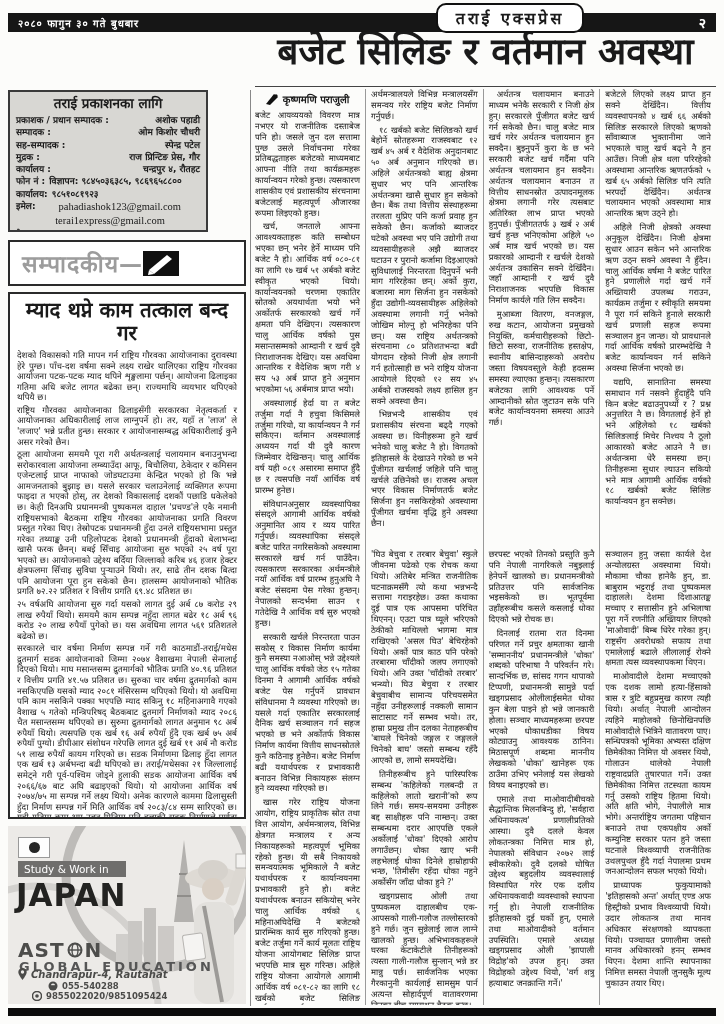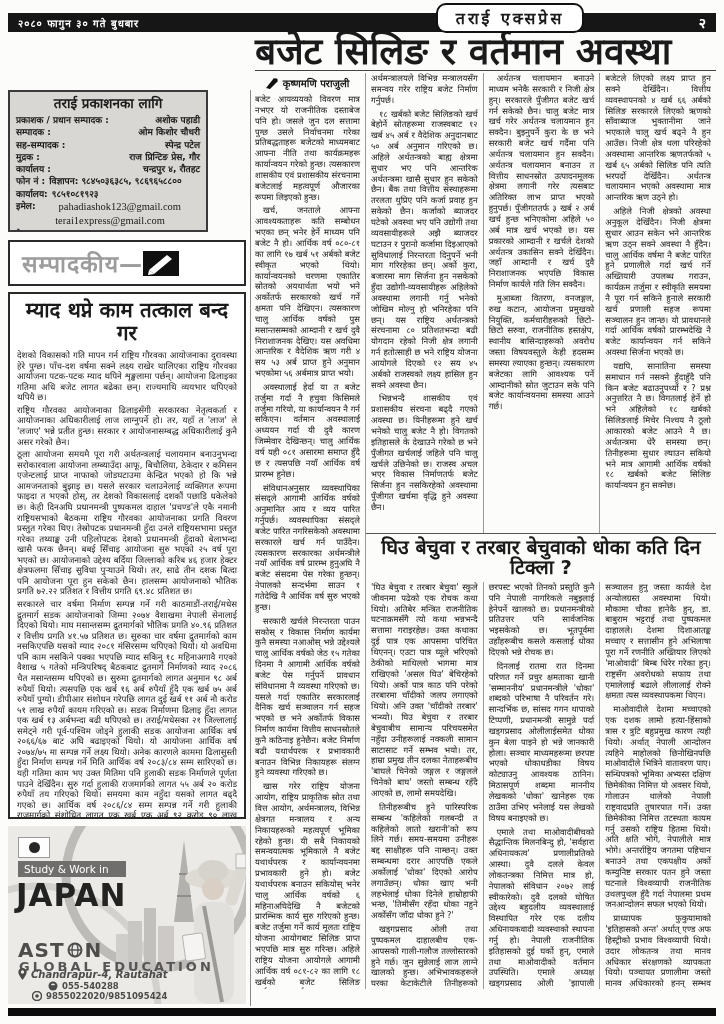--- a/index.html
+++ b/index.html
@@ -52,22 +52,22 @@
   .ad-brand svg{margin:0 1px;}
   .ad-brand-sub{position:absolute;left:11px;top:133px;font-size:13px;letter-spacing:3px;
     color:#555;font-weight:bold;}
   .ad-line{position:absolute;left:10px;display:flex;align-items:center;gap:4px;color:#4b4b49;}
   .ad-addr{top:142px;font-size:10px;font-weight:bold;font-style:italic;}
   .ad-tel{top:155px;font-size:8.5px;font-weight:bold;left:40px;}
   .ad-mob{top:165px;font-size:8.5px;font-weight:bold;left:24px;}
   
   .vr-side{position:absolute;left:250px;top:90px;width:1px;height:916px;background:#888;}
   .main{position:absolute;left:255px;top:33px;width:461px;height:975px;}
-  .headline1{font-size:37px;font-weight:bold;line-height:1.0;margin:0;
-    letter-spacing:0px;padding-bottom:0;border-bottom:1px solid #444;transform-origin:top center;}
+  .headline1{font-size:37px;font-weight:bold;text-align:center;line-height:1.0;margin:0;
+    letter-spacing:0px;padding-bottom:16px;border-bottom:1px solid #444;transform-origin:top center;}
   .content{display:flex;height:916px;margin-top:2px;}
   .c1{width:110px;padding:0 5px 0 0;box-sizing:border-box;overflow:hidden;}
   .rightregion{flex:1;border-left:1px solid #999;display:flex;flex-direction:column;min-width:0;}
   .row1{display:flex;height:460px;overflow:hidden;}
   .rcol{width:33.33%;padding:0 5px;box-sizing:border-box;overflow:hidden;}
   .rcol + .rcol{border-left:1px solid #999;}
   .h2wrap{border-top:1px solid #555;padding:4px 2px 3px;}
   .headline2{font-size:19.5px;font-weight:bold;text-align:center;margin:0;line-height:1.05;}
   .row2{display:flex;flex:1;overflow:hidden;}
   .byline{display:flex;align-items:center;justify-content:center;gap:4px;font-size:10px;
@@ -137,20 +137,21 @@
     </svg>
   </span>
 </div>
 
 <div class="edbox">
   <div class="ed-headline">म्याद थप्ने काम तत्काल बन्द गर</div>
   <div class="edtext">
     <p>देशको विकासको गति मापन गर्न राष्ट्रिय गौरवका आयोजनाका दुरावस्था हेरे पुग्छ। पाँच-दश वर्षमा सक्ने लक्ष्य राखेर थालिएका राष्ट्रिय गौरवका आयोजना पटक-पटक म्याद थपिने शृङ्खलामा पर्छन्। आयोजना ढिलाइका गतिमा अधि बजेट लागत बढेका छन्। राज्यमाथि व्ययभार थपिएको थपियै छ।</p>
     <p>राष्ट्रिय गौरवका आयोजनाका ढिलाइसँगी सरकारका नेतृत्वकर्ता र आयोजनाका अधिकारीलाई लाज लाग्नुपर्ने हो। तर, यहाँ त 'लाज' ले 'लजाए' भन्ने प्रतीत हुन्छ। सरकार र आयोजनासम्बद्ध अधिकारीलाई कुनै असर गरेको छैन।</p>
     <p>ठूला आयोजना समयमै पूरा गरी अर्थतन्त्रलाई चलायमान बनाउनुभन्दा सरोकारवाला आयोजना लम्ब्याउँदा आफू, बिचौलिया, ठेकेदार र कमिसन एजेन्टलाई प्राप्त नाफाको जोडघटाउमा केन्द्रित भएको हो कि भन्ने आमजनताको बुझाइ छ। यसले सरकार चलाउनेलाई व्यक्तिगत रूपमा फाइदा त भएको होस्, तर देशको विकासलाई दशकौं पछाडि धकेलेको छ। केही दिनअघि प्रधानमन्त्री पुष्पकमल दाहाल 'प्रचण्ड'ले एकै नमानी राष्ट्रियसभाको बैठकमा राष्ट्रिय गौरवका आयोजनाका प्रगति विवरण प्रस्तुत गरेका थिए। तेस्रोपटक प्रधानमन्त्री हुँदा उनले राष्ट्रियसभामा प्रस्तुत गरेका तथ्याङ्क उनी पहिलोपटक देशको प्रधानमन्त्री हुँदाको बेलाभन्दा खासै फरक छैनन्। बबई सिँचाइ आयोजना सुरु भएको २५ वर्ष पूरा भएको छ। आयोजनाको उद्देश्य बर्दिया जिल्लाको करिब ४६ हजार हेक्टर क्षेत्रफलमा सिँचाइ सुविधा पुर्‍याउने थियो। तर, साढे तीन दशक बित्दा पनि आयोजना पूरा हुन सकेको छैन। हालसम्म आयोजनाको भौतिक प्रगति ७२.२२ प्रतिशत र वित्तीय प्रगति ६९.४८ प्रतिशत छ।</p>
+    <p>२५ वर्षअघि आयोजना सुरु गर्दा यसको लागत दुई अर्ब ८७ करोड २९ लाख रुपैयाँ थियो। समयमै काम सम्पन्न नहुँदा लागत बढेर १८ अर्ब ९६ करोड २० लाख रुपैयाँ पुगेको छ। यस अवधिमा लागत ५६१ प्रतिशतले बढेको छ।</p>
     <p>सरकारले चार वर्षमा निर्माण सम्पन्न गर्ने गरी काठमाडौं-तराई/मधेस द्रुतमार्ग सडक आयोजनाको जिम्मा २०७४ वैशाखमा नेपाली सेनालाई दिएको थियो। माघ मसान्तसम्म द्रुतमार्गको भौतिक प्रगति ४०.९६ प्रतिशत र वित्तीय प्रगति ४१.५७ प्रतिशत छ। सुरुका चार वर्षमा द्रुतमार्गको काम नसकिएपछि यसको म्याद २०८१ मंसिरसम्म थपिएको थियो। यो अवधिमा पनि काम नसकिने पक्का भएपछि म्याद सकिनु १८ महिनाअगावै गएको वैशाख ५ गतेको मन्त्रिपरिषद् बैठकबाट द्रुतमार्ग निर्माणको म्याद २०८६ चैत मसान्तसम्म थपिएको छ। सुरुमा द्रुतमार्गको लागत अनुमान ९८ अर्ब रुपैयाँ थियो। त्यसपछि एक खर्ब १६ अर्ब रुपैयाँ हुँदै एक खर्ब ७५ अर्ब रुपैयाँ पुग्यो। डीपीआर संशोधन गरेपछि लागत दुई खर्ब ११ अर्ब नौ करोड ५१ लाख रुपैयाँ कायम गरिएको छ। सडक निर्माणमा ढिलाइ हुँदा लागत एक खर्ब १३ अर्बभन्दा बढी थपिएको छ। तराई/मधेसका २१ जिल्लालाई समेट्ने गरी पूर्व-पश्चिम जोड्ने हुलाकी सडक आयोजना आर्थिक वर्ष २०६६/६७ बाट अघि बढाइएको थियो। यो आयोजना आर्थिक वर्ष २०७४/७५ मा सम्पन्न गर्ने लक्ष्य थियो। अनेक कारणले काममा ढिलासुस्ती हुँदा निर्माण सम्पन्न गर्ने मिति आर्थिक वर्ष २०८३/८४ सम्म सारिएको छ। यही गतिमा काम भए उक्त मितिमा पनि हुलाकी सडक निर्माणले पूर्णता पाउने देखिँदैन। सुरु गर्दा हुलाकी राजमार्गको लागत ५५ अर्ब २० करोड रुपैयाँ तय गरिएको थियो। समयमा काम नहुँदा यसको लागत बढ्दै गएको छ। आर्थिक वर्ष २०८६/८४ सम्म सम्पन्न गर्ने गरी हुलाकी राजमार्गको संशोधित लागत एक खर्ब एक अर्ब ९२ करोड ९० लाख रुपैयाँ कायम गरिएको छ। लागत १८९.४७ प्रतिशतले वृद्धि भएको छ। यी केही प्रतिनिधि आयोजना मात्र हुन्। अरू आयोजनाको अवस्था पनि यस्तै छ।</p>
 
   </div>
 </div>
 
 <div class="ad">
   <svg class="scene" width="238" height="178" viewBox="0 0 238 178">
     <rect x="0" y="0" width="238" height="178" fill="#eceae7"></rect>
     <circle cx="150" cy="50" r="92" fill="none" stroke="#bdbbb8" stroke-width="9"></circle>
     <circle cx="30" cy="180" r="120" fill="none" stroke="#d3d1ce" stroke-width="7"></circle>
@@ -243,23 +244,20 @@
         <div class="rcol art">
           <p>अर्थतन्त्र चलायमान बनाउने माध्यम भनेकै सरकारी र निजी क्षेत्र हुन्। सरकारले पुँजीगत बजेट खर्च गर्न सकेको छैन। चालु बजेट मात्र खर्च गरेर अर्थतन्त्र चलायमान हुन सक्दैन। बुझ्नुपर्ने कुरा के छ भने सरकारी बजेट खर्च गर्दैमा पनि अर्थतन्त्र चलायमान हुन सक्दैन। अर्थतन्त्र चलायमान बनाउन त वित्तीय साधनस्रोत उत्पादनमूलक क्षेत्रमा लगानी गरेर त्यसबाट अतिरिक्त लाभ प्राप्त भएको हुनुपर्छ। पुँजीगततर्फ ३ खर्ब २ अर्ब खर्च हुन्छ भनिएकोमा अहिले ५० अर्ब मात्र खर्च भएको छ। यस प्रकारको आम्दानी र खर्चले देशको अर्थतन्त्र उकासिन सक्ने देखिँदैन। जहाँ आम्दानी र खर्च दुवै निराशाजनक भएपछि विकास निर्माण कार्यले गति लिन सक्दैन।</p>
           <p>मुआब्जा वितरण, वनजङ्गल, रुख कटान, आयोजना प्रमुखको नियुक्ति, कर्मचारीहरूको छिटो-छिटो सरुवा, राजनीतिक हस्तक्षेप, स्थानीय बासिन्दाहरूको अवरोध जस्ता विषयवस्तुले केही हदसम्म समस्या ल्याएका हुन्छन्। त्यसकारण बजेटका लागि आवश्यक पर्ने आम्दानीको स्रोत जुटाउन सके पनि बजेट कार्यान्वयनमा समस्या आउने गर्छ।</p>
         </div>
         <div class="rcol art">
           <p class="first">बजेटले लिएको लक्ष्य प्राप्त हुन सक्ने देखिँदैन। वित्तीय व्यवस्थापनको ४ खर्ब ६६ अर्बको सिलिङ सरकारले लिएको ऋणको साँवाब्याज भुक्तानीमा जाने भएकाले चालु खर्च बढ्ने नै हुन आउँछ। निजी क्षेत्र थला परिरहेको अवस्थामा आन्तरिक ऋणतर्फको ५ खर्ब ६५ अर्बको सिलिङ पनि त्यति भरपर्दो देखिँदैन। अर्थतन्त्र चलायमान भएको अवस्थामा मात्र आन्तरिक ऋण उठ्ने हो।</p>
           <p>अहिले निजी क्षेत्रको अवस्था अनुकूल देखिँदैन। निजी क्षेत्रमा सुधार आउन सकेन भने आन्तरिक ऋण उठ्न सक्ने अवस्था नै हुँदैन। चालु आर्थिक वर्षमा नै बजेट पारित हुने प्रणालीले गर्दा खर्च गर्ने अख्तियारी उपलब्ध गराउन, कार्यक्रम तर्जुमा र स्वीकृति समयमा नै पूरा गर्न सकिने हुनाले सरकारी खर्च प्रणाली सहज रूपमा सञ्चालन हुन जान्छ। यो प्रावधानले गर्दा आर्थिक वर्षको प्रारम्भदेखि नै बजेट कार्यान्वयन गर्न सकिने अवस्था सिर्जना भएको छ।</p>
           <p>यद्यपि, सानातिना समस्या समाधान गर्न नसक्ने हुँदाहुँदै पनि किन बजेट बढाउनुपर्थ्यो र ? प्रश्न अनुत्तरित नै छ। विगतलाई हेर्ने हो भने अहिलेको १८ खर्बको सिलिङलाई मिचेर निश्चय नै ठूलो आकारको बजेट आउने नै छ। अर्थतन्त्रमा धेरै समस्या छन्। तिनीहरूमा सुधार ल्याउन सकियो भने मात्र आगामी आर्थिक वर्षको १८ खर्बको बजेट सिलिङ कार्यान्वयन हुन सक्नेछ।</p>
         </div>
       </div>
-      <div class="h2wrap">
-        <h2 class="headline2">घिउ बेचुवा र तरबार बेचुवाको धोका कति दिन टिक्ला ?</h2>
-      </div>
       <div class="row2">
         <div class="rcol art">
           <p class="first">'घिउ बेचुवा र तरबार बेचुवा' स्कुले जीवनमा पढेको एक रोचक कथा थियो। अतिबेर मन्त्रित राजनीतिक घटनाक्रमसँगै त्यो कथा भन्नभन्दै सत्तामा गराइरहेछ। उक्त कथाका दुई पात्र एक आपसमा परिचित थिएनन्। एउटा पात्र घ्यूले भरिएको ठेकीको माथिल्लो भागमा मात्र राखिएको 'असल घिउ' बेचिरहेको थियो। अर्को पात्र काठ पनि परेको तरबारमा चाँदीको जलप लगाएको थियो। अनि उक्त 'चाँदीको तरबार' भन्थ्यो। घिउ बेचुवा र तरबार बेचुवाबीच सामान्य परिचयसमेत नहुँदा उनीहरूलाई नक्कली सामान साटासाट गर्ने सम्भव भयो। तर, हाम्रा प्रमुख तीन दलका नेताहरूबीच 'बाघले चिनेको जङ्गल र जङ्गलले चिनेको बाघ' जस्तो सम्बन्ध रहँदै आएको छ, लामो समयदेखि।</p>
           <p>तिनीहरूबीच हुने पारिस्परिक सम्बन्ध 'कहिलेको गलबन्दी त कहिलेको लातो खरानी'को रूप लिने गर्छ। समय-समयमा उनीहरू बद्द साक्षीहरू पनि नाम्छन्। उक्त सम्बन्धमा दरार आएपछि एकले अर्कोलाई 'धोका' दिएको आरोप लगाउँछन्। धोका खाए भनी लहभेलाई धोका दिनेले हाम्रोहाफी भन्छ, 'तिमीसँग रहँदा धोका नहुने अर्कोसँग जाँदा धोका हुने ?'</p>
           <p>खड्गप्रसाद ओली तथा पुष्पकमल दाहालबीच एक-आपसको गाली-गलौज तल्लोस्तरको हुने गर्छ। जुन सुन्नेलाई लाज लाग्ने खालको हुन्छ। अभिभावकहरूले घरका केटाकेटीले तिनीहरूको त्यस्ता गाली-गलौज सुन्लान् भन्ने डर मान्नु पर्छ। सार्वजनिक भएका गैरकानुनी कार्यलाई सामसुम पार्न अत्यन्त सोहार्दपूर्ण वातावरणमा तिनका बीच म्याराथन बैठक हुन्छ।</p>
         </div>
         <div class="rcol art">
           <p class="first">छरपस्ट भएको तिनको प्रस्तुति कुनै पनि नेपाली नागरिकले नबुझ्लाई हेनेपर्ने खालको छ। प्रधानमन्त्रीको प्रतिउत्तर पनि सार्वजनिक भइसकेको छ। भूतपूर्वमा उहाँहरूबीच कसले कसलाई धोका दिएको भन्ने रोचक छ।</p>
           <p>दिनलाई रातमा रात दिनमा परिणत गर्ने प्रचुर क्षमताका खानी 'सम्माननीय' प्रधानमन्त्रीले 'धोका' शब्दको परिभाषा नै परिवर्तन गरे। सान्दर्भिक छ, सांसद गगन थापाको टिप्पणी, प्रधानमन्त्री सामुन्ने पर्दा खड्गप्रसाद ओलीलाईसमेत धोका कुन बेला पाइने हो भन्ने जानकारी होला। सञ्चार माध्यमहरूमा छरपष्ट भएको धोकाधडीका विषय कोट्याउनु आवश्यक ठानिन। मिठासपूर्ण शब्दमा माननीय लेखकको 'धोका' खानेहरू एक ठाउँमा उभिए भनेलाई यस लेखको विषय बनाइएको छ।</p>
           <p>एमाले तथा माओवादीबीचको सैद्धान्तिक मिलनबिन्दु हो, 'सर्वहारा अधिनायकत्व' प्रणालीप्रतिको आस्था। दुवै दलले केवल लोकतन्त्रका निमित्त मात्र हो, नेपालको संविधान २०७२ लाई स्वीकारेको। दुवै दलको घोषित उद्देश्य बहुदलीय व्यवस्थालाई विस्थापित गरेर एक दलीय अधिनायकवादी व्यवस्थाको स्थापना गर्नु हो। नेपाली राजनीतिक इतिहासको दुई घर्को हुन्, एमाले तथा माओवादीको वर्तमान उपस्थिति। एमाले अध्यक्ष खड्गप्रसाद ओली 'झापाली विद्रोह'को उपज हुन्। उक्त विद्रोहको उद्देश्य थियो, 'वर्ग शत्रु हत्याबाट जनक्रान्ति गर्ने।'</p>

